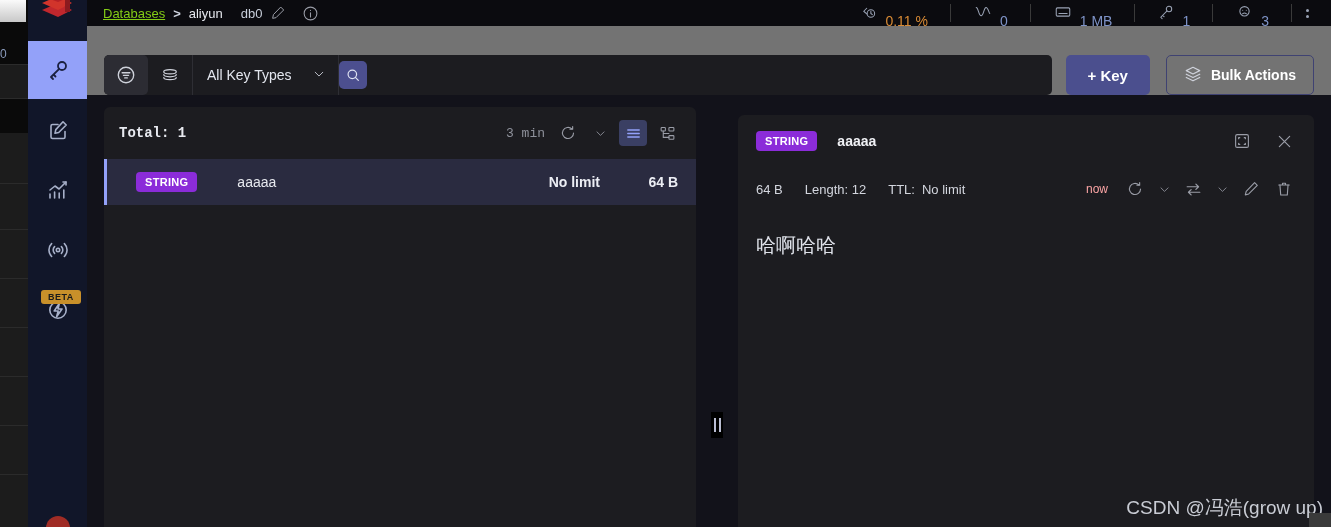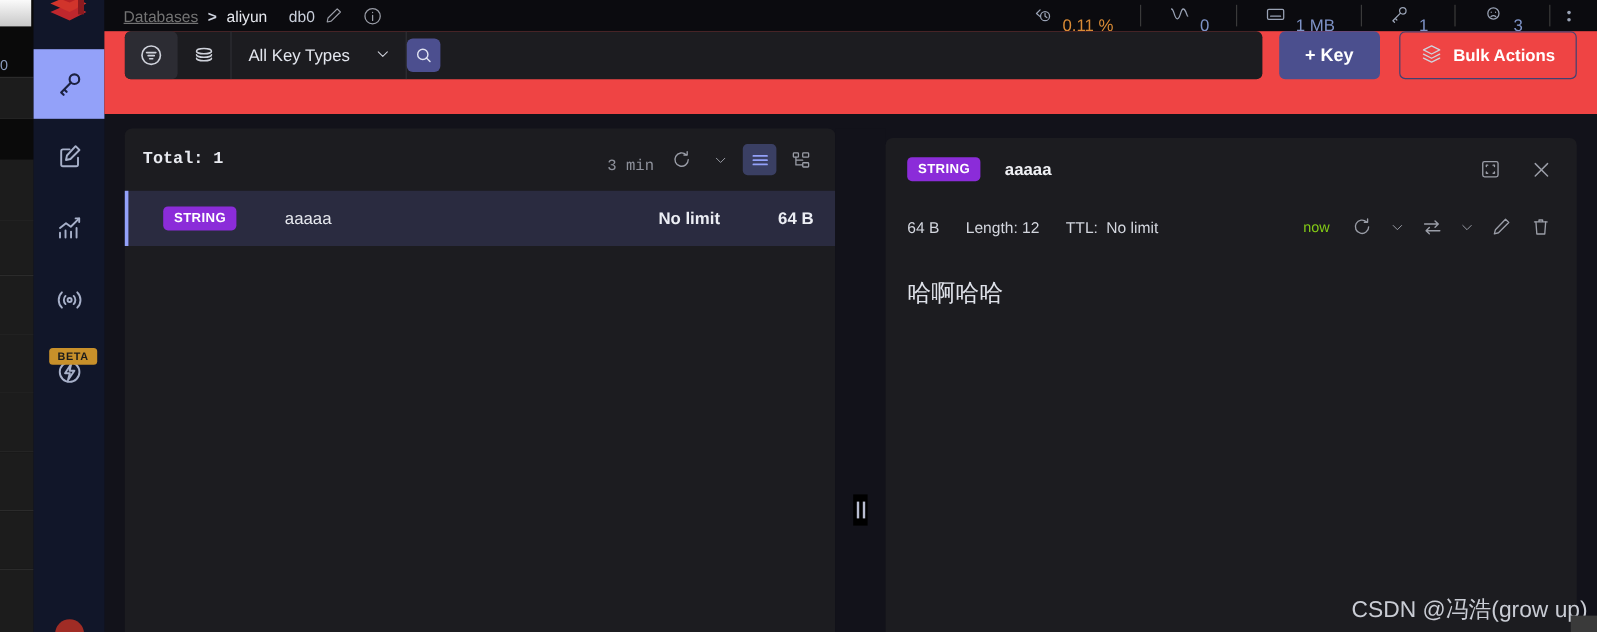--- a/index.html
+++ b/index.html
@@ -67,21 +67,21 @@
 
   
   #topbar {
     position: absolute; left: 59px; top: 0; right: 0; height: 26px;
     background: #0b0b0f;
     display: flex; align-items: center;
     font-size: 13px; color: #c9cfdb;
   }
   #crumbs { display: flex; align-items: center; gap: 8px; padding-left: 16px; }
   #crumb-db-link {
-    color: #737373; text-decoration: underline; cursor: pointer;
+    color: #84cc16; text-decoration: underline; cursor: pointer;
   }
   #crumb-sep { color: #cfd4e0; font-weight: bold; }
   #crumb-alias { color: #e6e8ee; }
   #crumb-index { color: #c9cfdb; margin-left: 10px; }
   .crumb-icon { display: inline-flex; align-items: center; }
 
   #metrics {
     margin-left: auto; display: flex; align-items: center; height: 26px;
     padding-right: 8px;
   }
@@ -97,22 +97,22 @@
   .metric svg { flex: 0 0 auto; }
   .m-stroke { stroke: #9aa3b5; stroke-width: 1.4; fill: none;
     stroke-linecap: round; stroke-linejoin: round; }
   #kebab { padding: 0 14px; display: flex; flex-direction: column; gap: 3px;
     cursor: pointer; }
   #kebab i { display:block; width: 3px; height: 3px; background: #9aa3b5; border-radius: 50%; }
 
   
   #toolbar {
     position: absolute; left: 59px; top: 26px; right: 0; height: 69px;
-    background: #ef4444;
-    display: flex; align-items: flex-start; padding: 0 17px;
+    background: #737373;
+    display: flex; align-items: flex-end; padding: 0 17px;
   }
   #filterbar {
     display: flex; align-items: center; height: 40px;
     background: #1c1c20; border-radius: 5px; overflow: hidden;
     flex: 1; min-width: 0; max-width: 962px;
   }
   .fb-icon-btn {
     width: 44px; height: 40px; display: flex; align-items: center; justify-content: center;
     cursor: pointer;
   }
@@ -152,21 +152,21 @@
   #keys-panel {
     position: absolute; left: 76px; top: 107px; width: 592px; bottom: 0;
     background: #1c1c20; border-radius: 6px 6px 0 0;
   }
   #keys-head {
     height: 52px; display: flex; align-items: center; padding: 0 15px;
     color: #e3e6ee;
     font-family: Liberation Mono, monospace;
   }
   #total-label { font-size: 14px; font-weight: bold; color: #e8eaf0; }
-  #keys-head-right { margin-left: auto; display: flex; align-items: flex-end; gap: 6px; }
+  #keys-head-right { margin-left: auto; display: flex; align-items: center; gap: 6px; }
   #refresh-time { font-size: 13px; color: #8e919b; margin-right: 4px; }
   .hd-icon-btn {
     width: 26px; height: 26px; display: flex; align-items: center; justify-content: center;
     cursor: pointer; border-radius: 4px;
   }
   .view-toggle { width: 28px; height: 26px; display:flex; align-items:center;
     justify-content:center; border-radius: 4px; cursor: pointer; }
   .view-toggle.active { background: #3a3f63; }
 
   #key-row {
@@ -208,21 +208,21 @@
   }
   #details-key-name { margin-left: 20px; color: #f0f1f5; font-size: 14px; font-weight: bold; }
   #details-head-actions { margin-left: auto; display: flex; align-items: center; gap: 18px; }
   #details-meta {
     height: 44px; display: flex; align-items: center; padding: 0 18px;
     color: #d3d6de; font-size: 13px; gap: 22px;
   }
   #details-meta .ttl-label { color: #d3d6de; }
   #details-meta .ttl-value { color: #d3d6de; margin-left: 7px; }
   #meta-actions { margin-left: auto; display: flex; align-items: center; gap: 9px; }
-  #meta-now { font-size: 12px; color: #84cc16; margin-right: 6px; }
+  #meta-now { font-size: 12px; color: #fca5a5; margin-right: 6px; }
   .meta-btn { width: 24px; height: 24px; display:flex; align-items:center;
     justify-content:center; cursor: pointer; }
   .chev { width: 16px; height: 24px; display:flex; align-items:center;
     justify-content:center; cursor: pointer; }
   #details-value {
     padding: 18px 18px 0 18px; color: #dfe2ea; font-size: 20px;
     line-height: 1.6; word-break: break-all;
   }
 
   .ic { stroke: #cfd2db; stroke-width: 1.5; fill: none;

